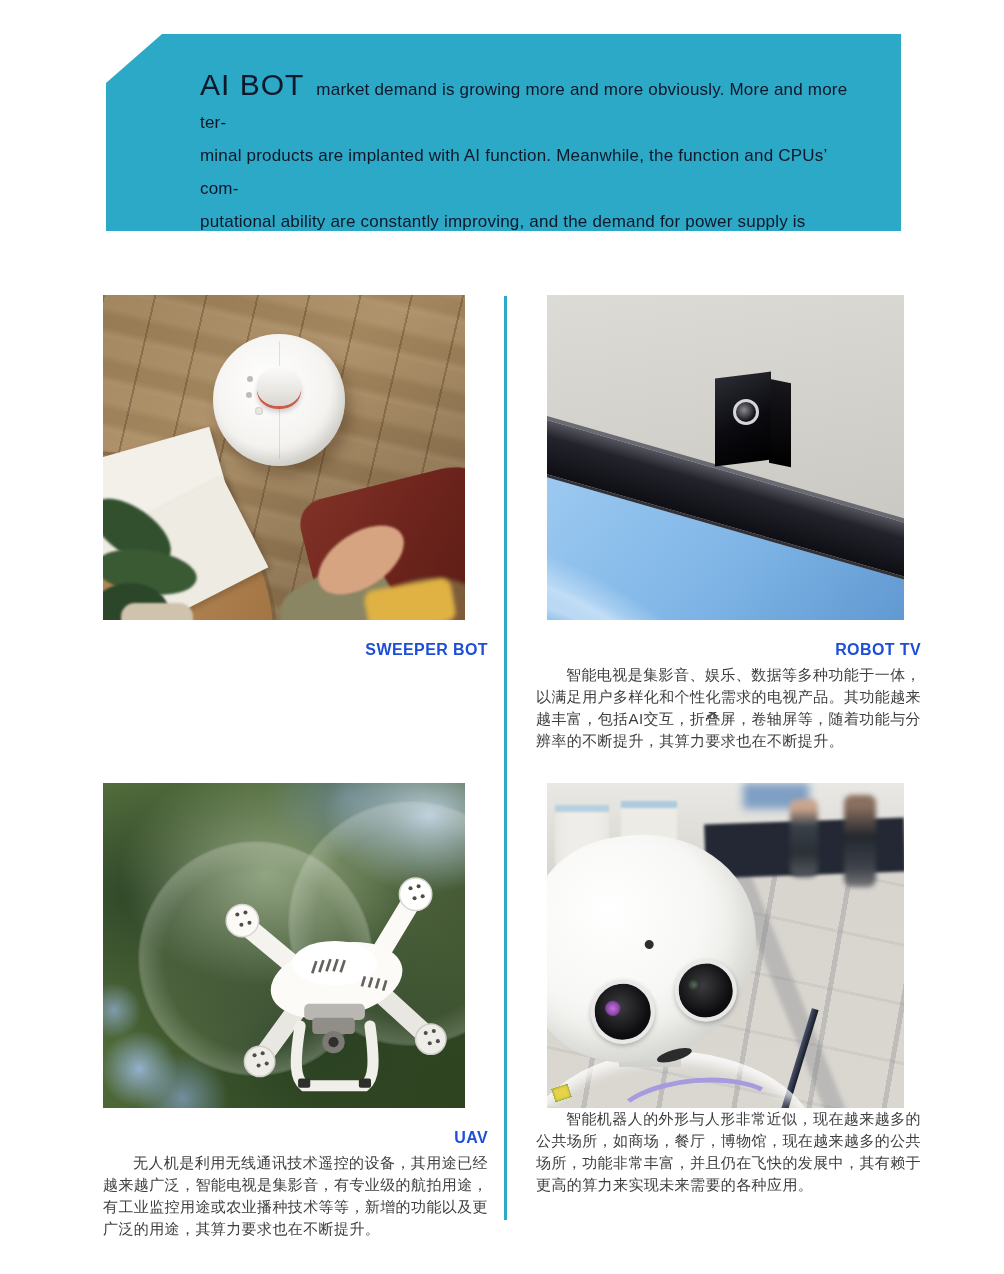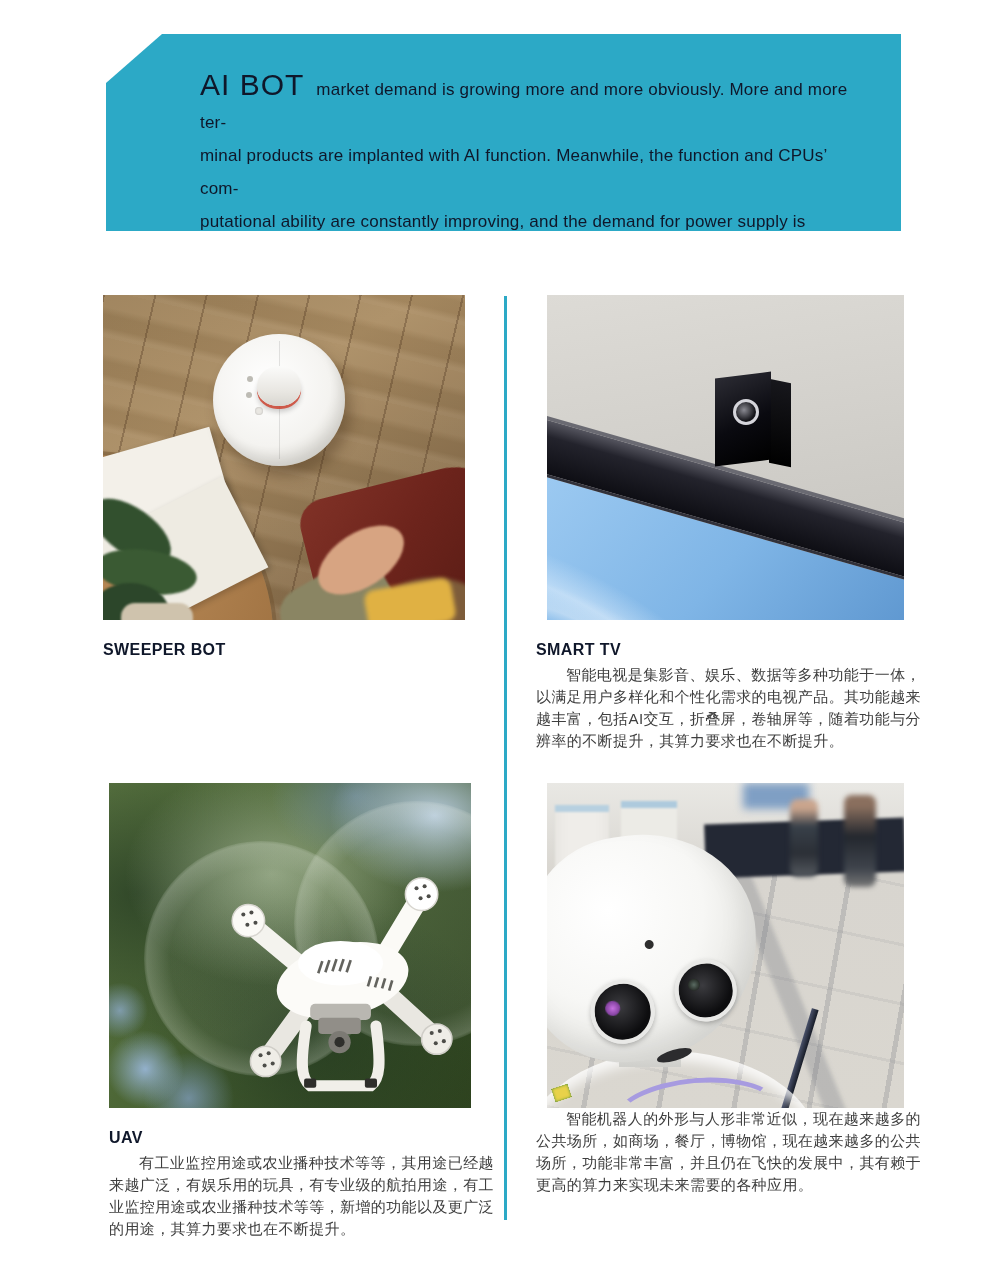--- a/index.html
+++ b/index.html
@@ -16,27 +16,27 @@
   .banner-p{
     position:absolute;left:90px;top:30px;width:648px;margin:4px;
     color:#0f172a;font-size:17px;line-height:33px;font-weight:400;letter-spacing:.2px;
   }
   .banner-title{font-size:30px;letter-spacing:1px;margin-right:12px;}
   
   .divider{position:absolute;left:504px;top:296px;width:3px;height:924px;background:#2CA9C6;}
   .col{position:absolute;width:385px;}
   .s0{left:103px;top:295px;}
   .s1{left:536px;top:295px;}
-  .s2{left:109px;top:783px;}
+  .s2{left:103px;top:783px;}
   .s3{left:536px;top:783px;}
   .photo{position:relative;width:362px;height:325px;overflow:hidden;background:#cccccc;}
   .s1 .photo,.s3 .photo{width:357px;margin-left:11px;}
   .sec-title{
-    margin:21px 0 5px 0;text-align:left;
-    font-size:16px;font-weight:700;letter-spacing:.4px;color:#0f172a;
+    margin:21px 0 5px 0;text-align:right;
+    font-size:16px;font-weight:700;letter-spacing:.4px;color:#1d4ed8;
   }
   .sec-body{
     margin:0;font-size:15px;line-height:22px;letter-spacing:.4px;color:#3E3E3E;
     text-align:justify;text-indent:2em;
   }
   .art{position:absolute;}
   
   .ph-floor{inset:0;
     background:
       repeating-linear-gradient(103deg,rgba(70,45,25,.30) 0 2px,rgba(0,0,0,0) 2px 50px),
@@ -210,21 +210,21 @@
     <div class="art tv-group">
       <div class="art tv-bezel"></div>
       <div class="art tv-screen"></div>
     </div>
     <div class="art cam">
       <div class="art cam-side"></div>
       <div class="art cam-front"></div>
       <div class="art cam-lens"></div>
     </div>
   </div>
-  <h2 class="sec-title">SMART TV</h2>
+  <h2 class="sec-title">ROBOT TV</h2>
   <p class="sec-body">智能电视是集影音、娱乐、数据等多种功能于一体，以满足用户多样化和个性化需求的电视产品。其功能越来越丰富，包括AI交互，折叠屏，卷轴屏等，随着功能与分辨率的不断提升，其算力要求也在不断提升。</p>
 </section>
 
 <section class="col s2">
   <div class="photo" aria-label="white-quadcopter-drone-among-trees">
     <div class="art ph-trees"></div>
     <div class="art prop-disc1"></div>
     <div class="art prop-disc2"></div>
     <svg class="drone-svg" viewBox="0 0 235 225">
       <line x1="90" y1="95" x2="31" y2="46" stroke="#f4f3ee" stroke-width="19" stroke-linecap="round"></line>
@@ -269,21 +269,21 @@
       <rect x="92" y="126" width="60" height="16" rx="5" fill="#b9b7b1"></rect>
       <rect x="100" y="140" width="42" height="16" rx="4" fill="#918e88"></rect>
       <circle cx="121" cy="164" r="11" fill="#7c7a74"></circle>
       <circle cx="121" cy="164" r="5" fill="#2f2f2c"></circle>
       <path d="M88 148 C82 185 83 200 92 207 L152 207 C161 200 162 185 157 148" fill="none" stroke="#f1efe9" stroke-width="11" stroke-linecap="round"></path>
       <rect x="86" y="200" width="12" height="9" rx="2" fill="#2e2e2a"></rect>
       <rect x="146" y="200" width="12" height="9" rx="2" fill="#2e2e2a"></rect>
     </svg>
   </div>
   <h2 class="sec-title">UAV</h2>
-  <p class="sec-body">有工业监控用途或农业播种技术等等，其用途已经越来越广泛，有娱乐用的玩具，有专业级的航拍用途，有工业监控用途或农业播种技术等等，新增的功能以及更广泛的用途，其算力要求也在不断提升。</p>
+  <p class="sec-body">无人机是利用无线通讯技术遥控的设备，其用途已经越来越广泛，智能电视是集影音，有专业级的航拍用途，有工业监控用途或农业播种技术等等，新增的功能以及更广泛的用途，其算力要求也在不断提升。</p>
 </section>
 
 <section class="col s3">
   <div class="photo" aria-label="humanoid-robot-head-in-mall">
     <div class="art ph-mall"></div>
     <div class="art mall-lines"></div>
     <div class="art mall-band"></div>
     <div class="art mall-panel1"></div>
     <div class="art mall-panel2"></div>
     <div class="art mall-blue"></div>

